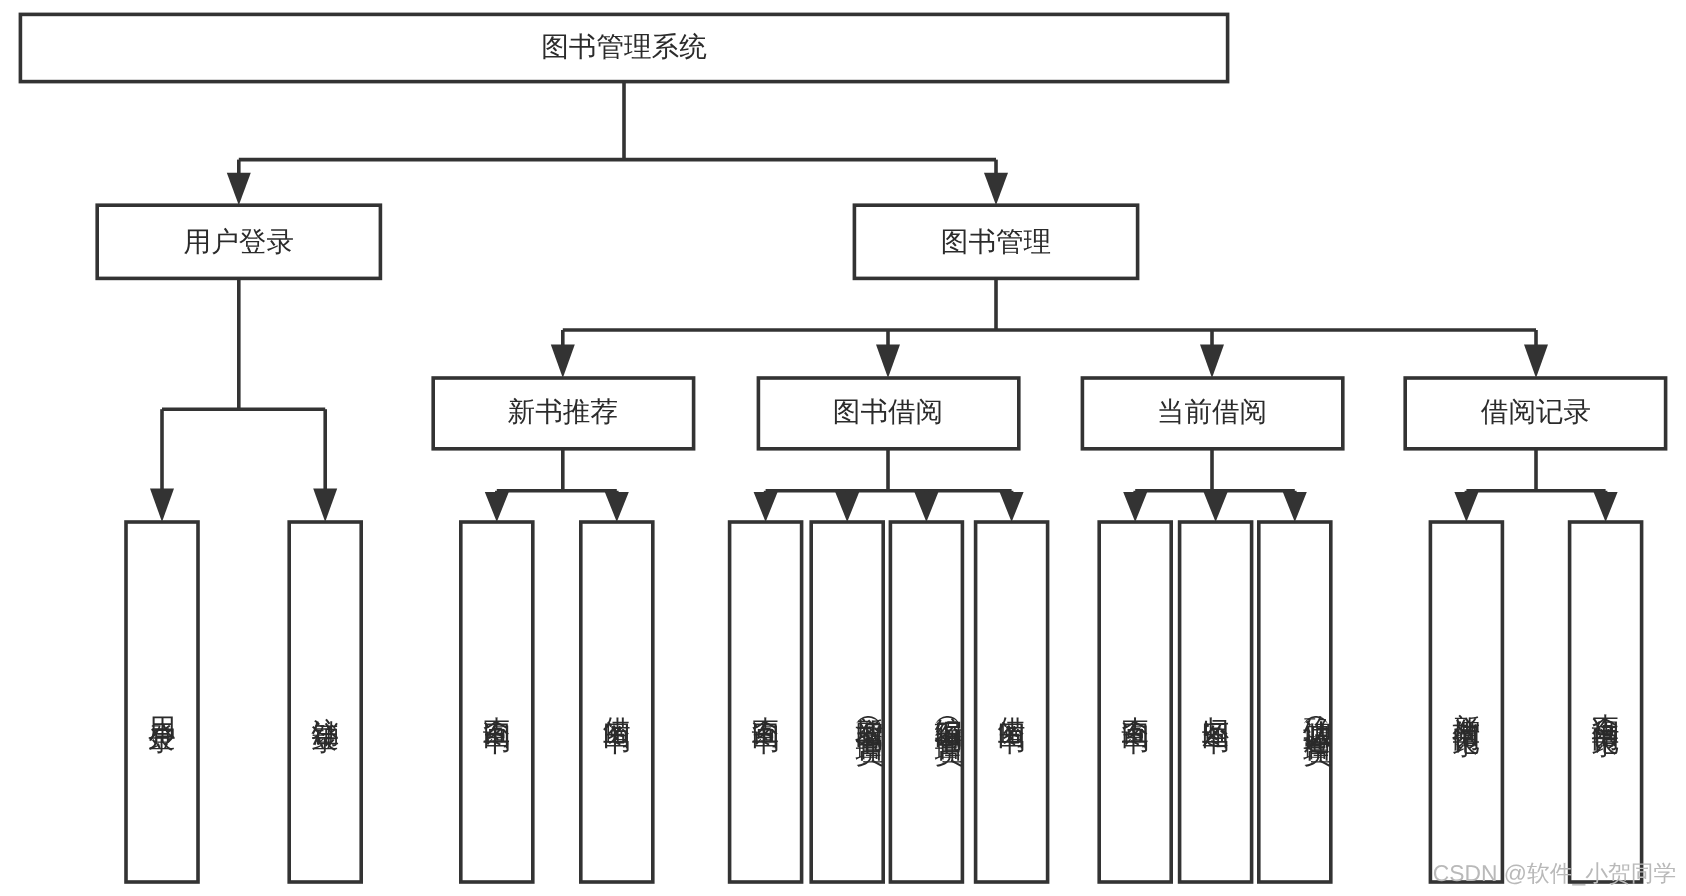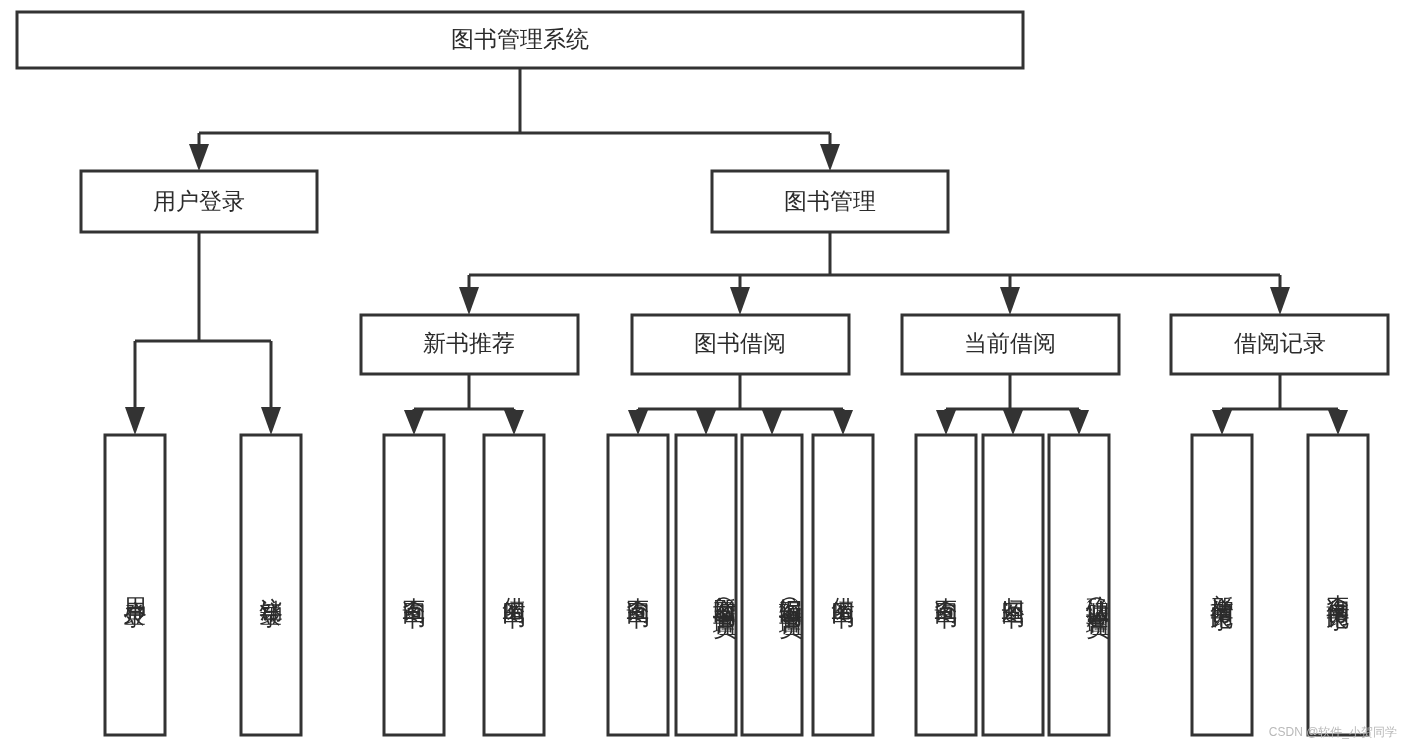--- a/index.html
+++ b/index.html
@@ -59,21 +59,21 @@
     line-height: 1;
     white-space: nowrap;
     text-align: center;
     pointer-events: none;
   }
   .watermark {
     position: absolute;
     right: 8px;
     bottom: 6px;
     font-family: "Liberation Sans", "DejaVu Sans", sans-serif;
-    font-size: 12px;
+    font-size: 19px;
     color: #b9b9b9;
     white-space: nowrap;
     user-select: none;
   }
 </style>
 </head>
 <body>
 
 <div id="diagram-root">
 

